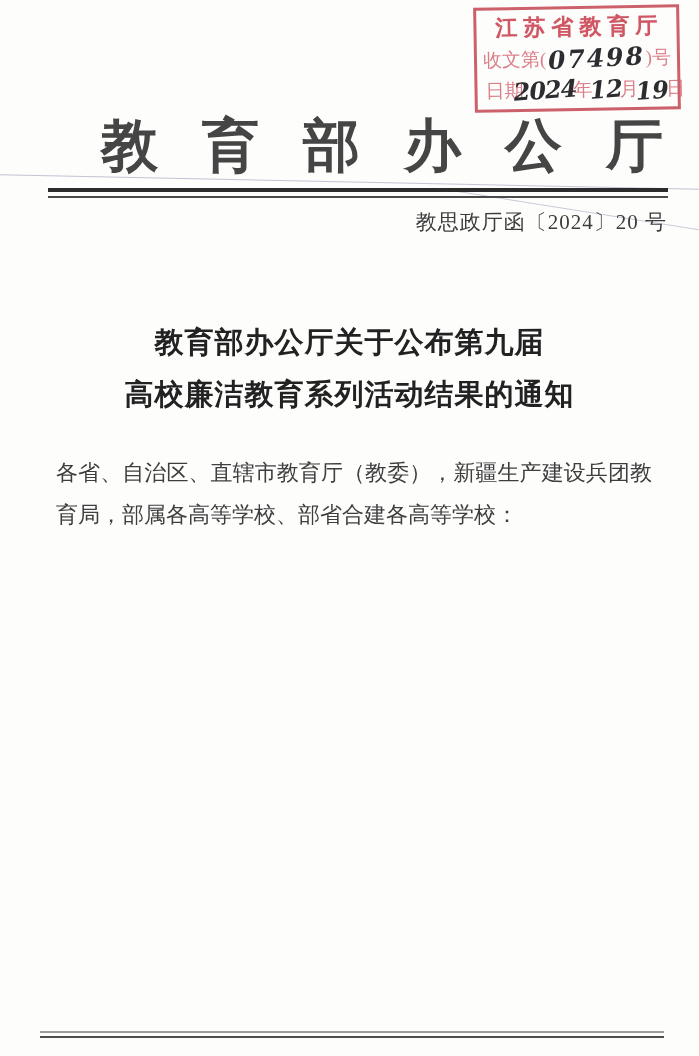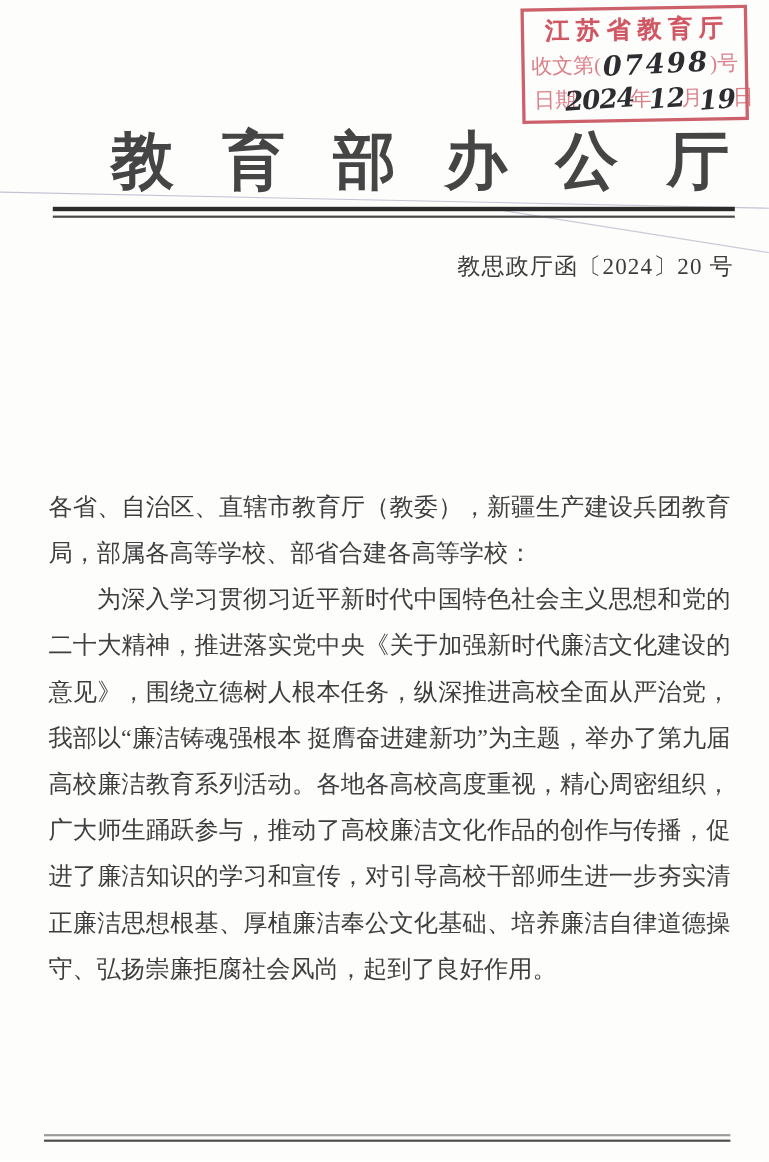--- a/index.html
+++ b/index.html
@@ -27,36 +27,36 @@
     font-size:57px; font-weight:bold; color:#454545;
     letter-spacing:44px; padding-left:44px;
   }
 
   .head-rule {
     position:absolute; top:188px; left:48px; width:620px; height:4px;
     border-top:4px solid #2c2c2c; border-bottom:2px solid #4a4a4a;
   }
 
   .doc-number {
-    position:absolute; top:228px; right:32px;
+    position:absolute; top:208px; right:32px;
     font-size:21px; color:#3c3c3c; letter-spacing:1px; white-space:nowrap;
   }
 
   .title {
     position:absolute; top:316px; left:0; width:699px;
     text-align:center; font-size:29px; font-weight:bold;
     color:#222222; line-height:52px; letter-spacing:1px;
   }
 
   .body-text {
     position:absolute; top:440px; left:44px; width:620px;
     font-size:22px; line-height:42px; color:#3e3e3e;
     text-align:justify;
   }
-  .body-text p { margin:0; text-indent:2em; }
+  .body-text p { margin:12px; text-indent:2em; }
   .body-text p.no-indent { text-indent:0; }
 
   .footer-rule {
     position:absolute; top:1031px; left:40px; width:624px; height:3px;
     border-top:2px solid #9c9c9c; border-bottom:2px solid #4e4e4e;
   }
 
   
   .stamp {
     position:absolute; left:474px; top:6px; width:188px; height:92px;
@@ -92,24 +92,27 @@
 
   <div class="fold1"></div>
   <div class="fold2"></div>
 
   <div class="letterhead">教育部办公厅</div>
 
   <div class="head-rule"></div>
 
   <div class="doc-number">教思政厅函〔2024〕20 号</div>
 
+  <div class="title">
+    <div>教育部办公厅关于公布第九届</div>
+    <div>高校廉洁教育系列活动结果的通知</div>
+  </div>
 
   <div class="body-text">
     <p class="no-indent">各省、自治区、直辖市教育厅（教委），新疆生产建设兵团教育局，部属各高等学校、部省合建各高等学校：</p>
-    <p>为深入学习贯彻习近平新时代中国特色社会主义思想和党的二十大精神，推进落实党中央《关于加强新时代廉洁文化建设的意见》，围绕立德树人根本任务，纵深推进高校全面从严治党，我部以“廉洁铸魂强根本 挺膺奋进建新功”为主题，举办了第九届高校廉洁教育系列活动。各地各高校高度重视，精心周密组织，广大师生踊跃参与，推动了高校廉洁文化作品的创作与传播，促进了廉洁知识的学习和宣传，对引导高校干部师生进一步夯实清正廉洁思想根基、厚植廉洁奉公文化基础、培养廉洁自律道德操守、弘扬崇廉拒腐社会风尚，起到了良好作用。</p>
   </div>
 
   <div class="footer-rule"></div>
 
   <div class="stamp">
     <div class="s-org">江苏省教育厅</div>
     <div class="s-row s-no">
       <span class="s-red">收文第(</span>
       <span class="hand hand-no">07498</span>
       <span class="s-red">)号</span>

